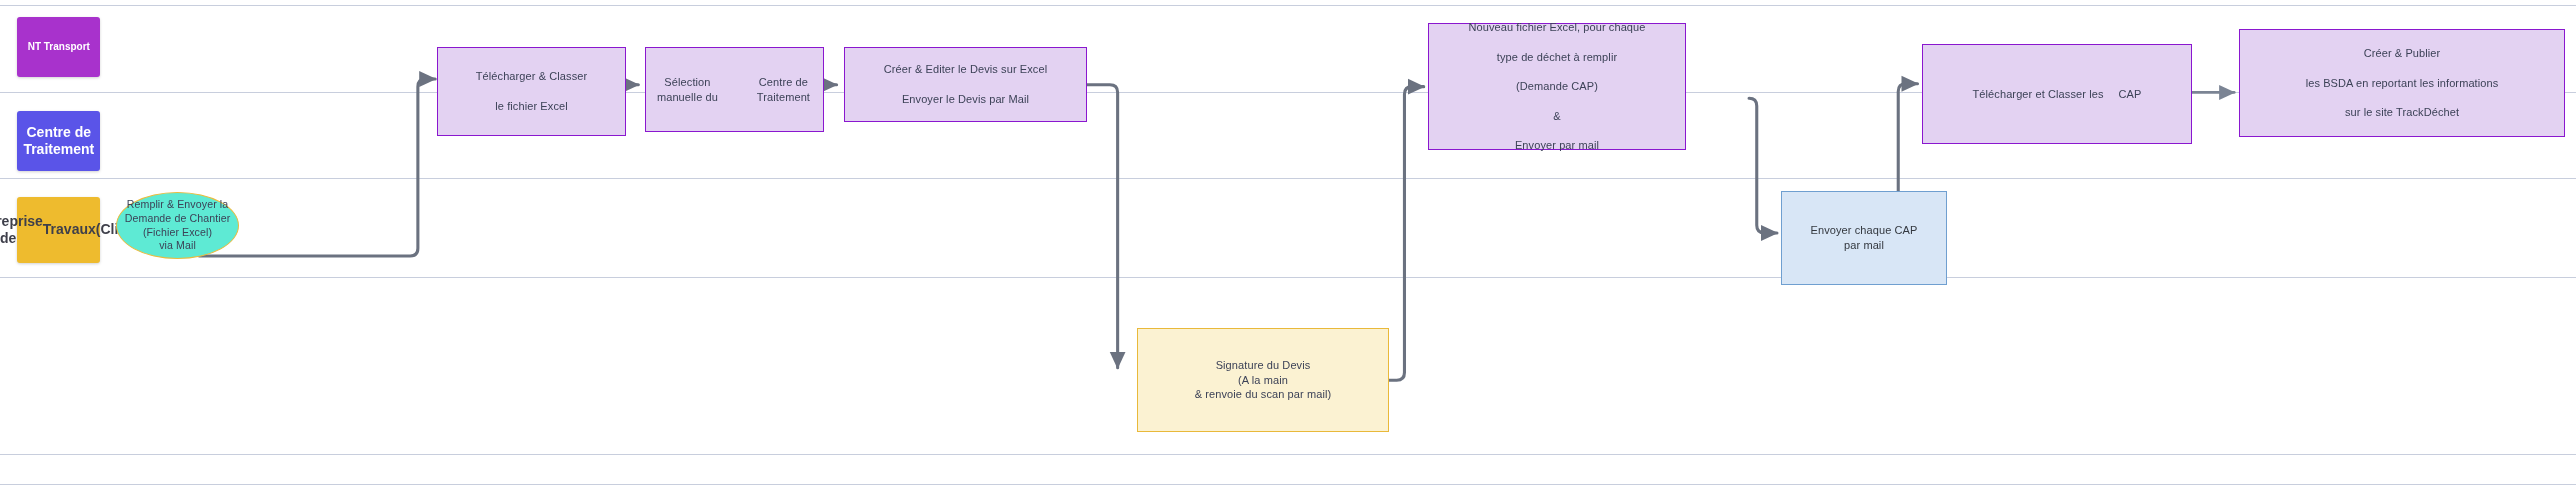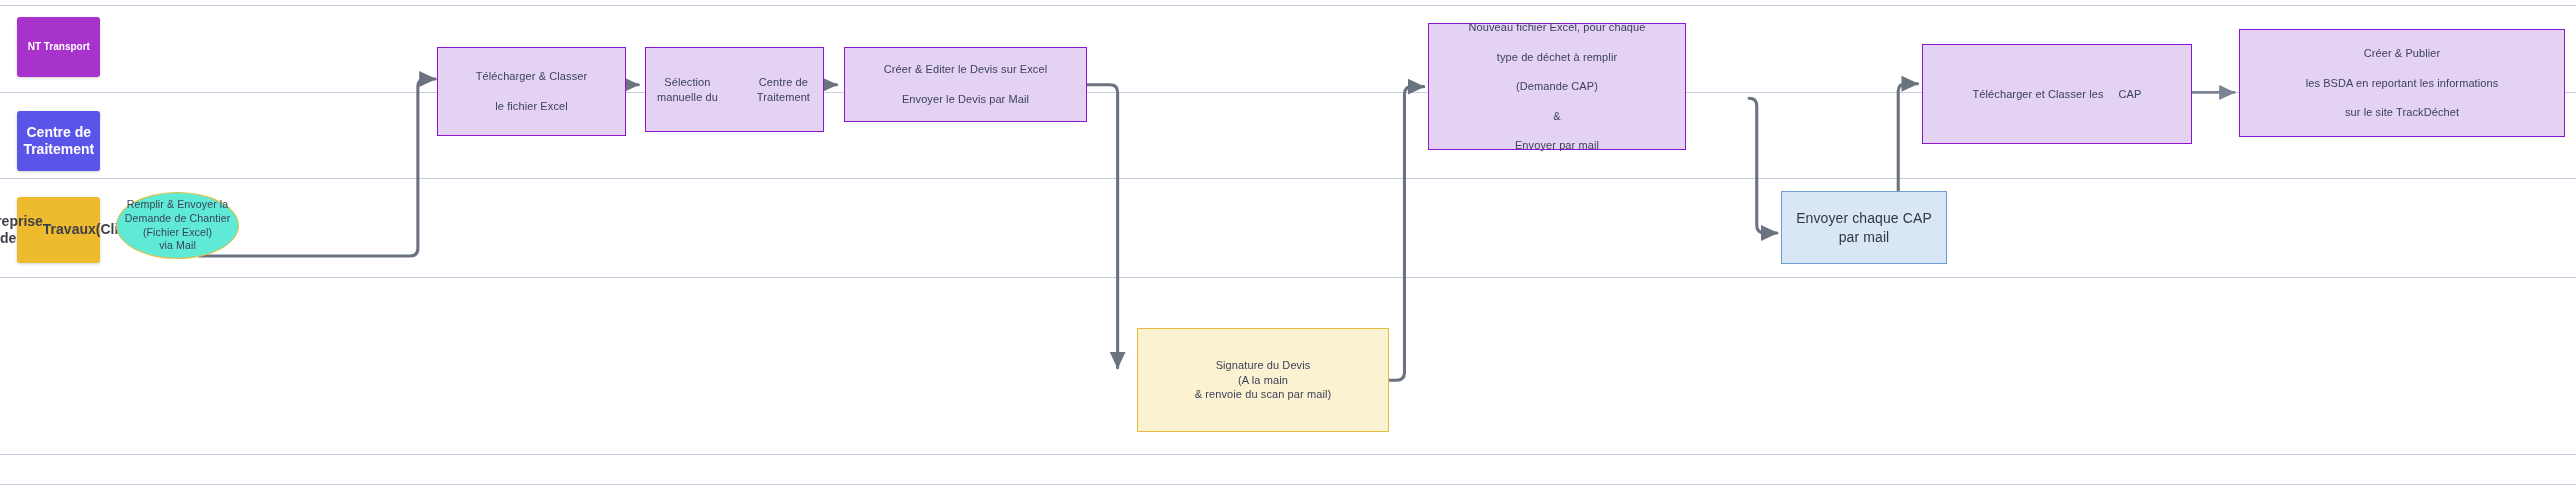--- a/index.html
+++ b/index.html
@@ -109,21 +109,21 @@
   </div>
 
   <div class="node proc" style="left:1428px;top:23px;width:258px;height:127px;font-size:11px;flex-direction:column;">
     <span>Nouveau fichier Excel, pour chaque</span>
     <span>type de déchet à remplir</span>
     <span>(Demande CAP)</span>
     <span>&amp;</span>
     <span>Envoyer  par mail</span>
   </div>
 
-  <div class="node blue" style="left:1781px;top:191px;width:166px;height:73px;font-size:14px;flex-direction:column;color:#33383f;">
+  <div class="node blue" style="left:1781px;top:191px;width:166px;height:94px;font-size:11px;flex-direction:column;color:#33383f;">
     <span>Envoyer chaque CAP</span>
     <span>par mail</span>
   </div>
 
   <div class="node proc" style="left:1922px;top:44px;width:270px;height:100px;font-size:11px;flex-direction:row;">
     <span>Télécharger et Classer les</span>
     <span>CAP</span>
   </div>
 
   <div class="node proc" style="left:2239px;top:29px;width:326px;height:108px;font-size:11px;flex-direction:column;">

